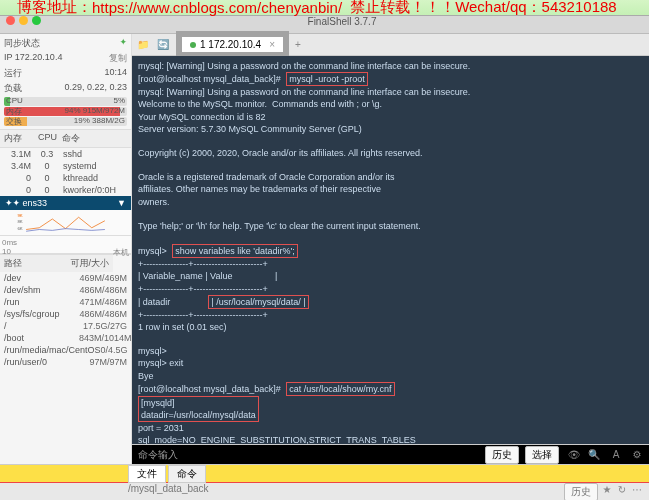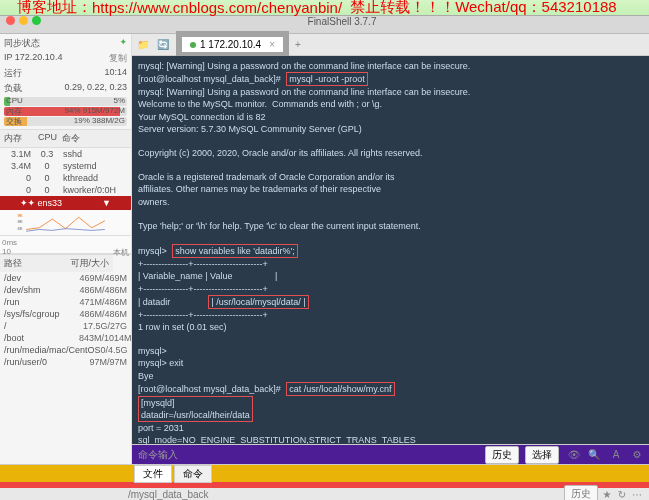--- a/index.html
+++ b/index.html
@@ -18,42 +18,42 @@
 .sb-row{display:flex;justify-content:space-between;padding:1px 0}
 .bar{height:9px;width:100%;background:#e0e0e0;border-radius:2px;margin:1px 0;position:relative;overflow:hidden}
 .bar-fill{height:100%;background:#5cb85c}
 .bar .lbl{position:absolute;left:2px;top:-1px;font-size:8px;z-index:2}
 .bar .val{position:absolute;right:2px;top:-1px;font-size:8px;z-index:2}
 .proc-head{display:flex;gap:4px;padding:2px 4px;border-top:1px solid #ddd;border-bottom:1px solid #ddd;background:#eee}
 .proc-row{display:flex;padding:1px 1px}
 .proc-row .c1{width:30px;text-align:right}
 .proc-row .c2{width:20px;text-align:center;margin:0 6px}
 .proc-row .c3{flex:1}
-.net-head{background:#b91c1c;color:#fff;padding:2px 20px}
+.net-head{background:#0c4a6e;color:#fff;padding:2px 5px}
 .chart{height:26px;background:#fafafa;border-bottom:1px solid #ddd;padding:2px}
 .fs{border-top:1px solid #ddd}
 .fs-head{display:flex;padding:2px 4px;background:#eee}
 .fs-head .p{flex:1}.fs-head .s{width:48px;text-align:right}
 .fs-row{display:flex;padding:1px 4px}
 .fs-row .p{flex:1}.fs-row .s{width:48px;text-align:right;color:#666}
 .content{flex:1;display:flex;flex-direction:column;background:#fff}
 .tab-bar{height:22px;background:#e8e8e8;display:flex;align-items:center;border-bottom:1px solid #ccc;padding:0 4px}
 .tab-bar .ico{width:16px;height:16px;display:flex;align-items:center;justify-content:center;color:#888;margin-right:4px}
 .tab{background:#fff;border:6px solid #a3a3a3;padding:2px 8px;font-size:10px;display:flex;align-items:center;gap:4px}
 .tab .dot{width:6px;height:6px;background:#4caf50;border-radius:50%}
 .tab .x{color:#999;margin-left:4px}
 .plus{padding:2px 6px;color:#888}
 .term{flex:1;background:#2b3a4a;color:#cde;font-family:Menlo,Consolas,monospace;font-size:9px;padding:4px 6px;line-height:1.35;overflow:hidden;white-space:pre-wrap}
 .hl{border:1px solid #e05050;border-radius:0;padding:0 2px;display:inline-block}
-.bottom-bar{height:20px;background:#4c1d95;border-top:1px solid #ccc;display:flex;align-items:center;padding:0 6px;gap:6px}
+.bottom-bar{height:20px;background:#000000;border-top:1px solid #ccc;display:flex;align-items:center;padding:0 6px;gap:6px}
 .bottom-bar .lbl{flex:1;color:#999;font-size:10px}
 .btn{border:1px solid #bbb;background:#f8f8f8;padding:1px 6px;font-size:10px;border-radius:2px}
-.sub-tabs{height:18px;background:#eab308;border-top:1px solid #ccc;display:flex;align-items:center;padding:0 12px;font-size:10px}
+.sub-tabs{height:18px;background:#fde047;border-top:1px solid #ccc;display:flex;align-items:center;padding:0 6px;font-size:10px}
 .sub-tabs .t{border:1px solid #ccc;padding:1px 8px;background:#fff;margin-right:2px}
-.path-bar{height:18px;background:#e8e8e8;border-top:6px solid #ef4444;display:flex;align-items:center;padding:0 6px;font-size:10px;color:#777}
+.path-bar{height:18px;background:#e8e8e8;border-top:1px solid #ef4444;display:flex;align-items:flex-start;padding:0 6px;font-size:10px;color:#777}
 .path-bar .path{flex:1}
 .ico-sm{width:12px;height:12px;display:inline-flex;align-items:center;justify-content:center;margin-left:3px;color:#888}
 </style>
 </head>
 <body>
 
 <div class="top-banner">
   <span>博客地址：</span>
   <a>https://www.cnblogs.com/chenyanbin/</a>
   <span class="warn">禁止转载！！！Wechat/qq：543210188</span>
@@ -217,21 +217,21 @@
 <span>+---------------+-----------------------+</span>
 <span>| datadir</span>       <span class="hl">| /usr/local/mysql/data/ |</span>
 <span>+---------------+-----------------------+</span>
 <span>1 row in set (0.01 sec)</span>
 
 <span>mysql&gt;</span>
 <span>mysql&gt; exit</span>
 <span>Bye</span>
 <span>[root@localhost mysql_data_back]#</span> <span class="hl">cat /usr/local/show/my.cnf</span>
 <span class="hl"><span>[mysqld]</span>
-<span>datadir=/usr/local/their/data</span></span>
+<span>datadir=/usr/local/mysql/data</span></span>
 <span>port = 2031</span>
 <span>sql_mode=NO_ENGINE_SUBSTITUTION,STRICT_TRANS_TABLES</span>
 
 
 
 
 
 
 </div>
 

